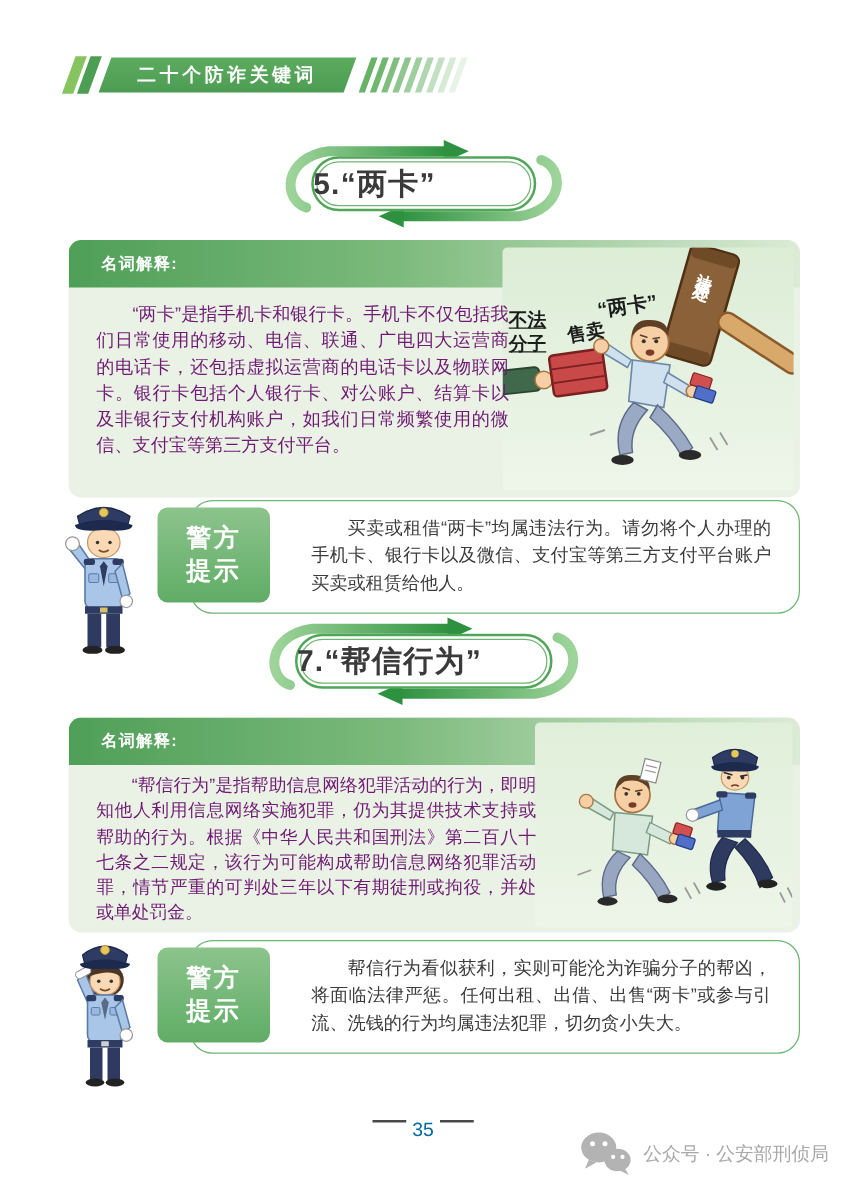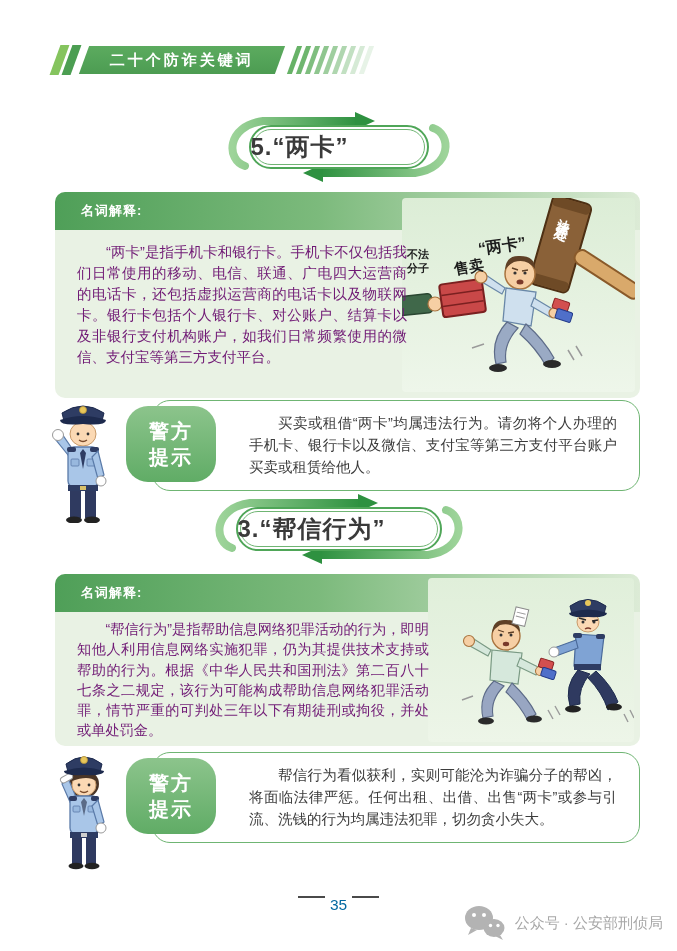--- a/index.html
+++ b/index.html
@@ -43,36 +43,36 @@
              text-indent:2em;text-align:justify;}
   .box5 .nbox-text{top:50px;width:330px;}
   .box6 .nbox-text{top:45px;width:352px;font-size:14.2px;line-height:1.43;}
 
   
   .scene{position:absolute;overflow:hidden;border-radius:4px;}
   .scene-a{right:5px;top:6px;width:233px;height:194px;background:linear-gradient(180deg,#dcedd6,#eef6ea);}
   .scene-b{right:6px;top:4px;width:206px;height:164px;background:linear-gradient(180deg,#e0efda,#edf5e8);}
   .scene svg{position:absolute;inset:0;}
   .ill-label{position:absolute;font-weight:bold;color:#1c1c1c;white-space:pre-line;line-height:1.25;}
-  .lbl-actor{left:5px;top:50px;font-size:11px;}
+  .lbl-actor{left:5px;top:50px;font-size:15px;text-decoration:underline;}
   .lbl-action{left:52px;top:60px;font-size:15px;transform:rotate(-10deg);}
   .lbl-cards{left:76px;top:38px;font-size:16px;transform:rotate(-8deg);}
   .lbl-hammer{left:146px;top:10px;color:#fff;font-size:13px;letter-spacing:3px;
               writing-mode:vertical-rl;transform:rotate(17deg);height:80px;}
 
   
   .tip{position:absolute;left:40px;width:600px;}
   .tip1{top:393px;height:130px;}
   .tip2{top:742px;height:132px;}
   .officer{position:absolute;left:2px;top:0;}
   .tip-box{position:absolute;left:112px;top:7px;right:0;border:1.5px solid #6fb573;border-radius:18px;
            background:#fff;padding:12px 22px 12px 96px;font-size:14.5px;line-height:1.5;
            color:#3c3c3c;text-indent:2em;text-align:justify;box-sizing:border-box;}
   .tip-label{position:absolute;left:86px;top:13px;width:90px;height:76px;
-             background:linear-gradient(180deg,#8cc48c,#60ac66);border-radius:22px;
+             background:linear-gradient(180deg,#8cc48c,#60ac66);border-radius:8px;
              display:flex;align-items:center;justify-content:center;color:#fff;font-size:20px;
              font-weight:bold;line-height:1.3;white-space:pre-line;text-align:center;z-index:2;letter-spacing:2px;}
   .tip2 .tip-label{top:16px;}
   .tip2 .tip-box{top:10px;}
 
   
   .page-num{position:absolute;top:896px;left:0;right:0;display:flex;align-items:flex-start;
             justify-content:center;gap:5px;color:#0369a1;font-size:15.5px;}
   .dash{width:27px;height:1.5px;background:#4a4a4a;}
   .watermark{position:absolute;top:903px;right:14px;display:flex;align-items:center;gap:9px;
@@ -224,21 +224,21 @@
           <stop offset="0" stop-color="#9ed49a"></stop>
             <stop offset="1" stop-color="#2e9140"></stop>
         </linearGradient>
       </defs>
       <path d="M24 56 C 5 50 5 16 42 11 L 152 11" stroke="url(#gB1)" stroke-width="8" fill="none" stroke-linecap="round"></path>
       <polygon points="150,2 170,11 150,20" fill="#2e9140"></polygon>
       <path d="M238 18 C 257 24 257 58 220 63 L 112 63" stroke="url(#gB2)" stroke-width="8" fill="none" stroke-linecap="round"></path>
       <polygon points="114,54 94,63 114,72" fill="#2e9140"></polygon>
     </svg>
     <div class="badge-pill">
-      <span class="badge-text">3.“帮信行为”</span>
+      <span class="badge-text">7.“帮信行为”</span>
     </div>
   </div>
 
   <div class="nbox box6">
     <div class="nbox-header">名词解释:</div>
     <div class="scene scene-b">
       <svg viewBox="0 0 206 164">
 
         <g>
           <path d="M60 78 L42 68 L46 61 L63 72 Z" fill="#d6e8dc" stroke="#7a9a84" stroke-width="1.2"></path>

